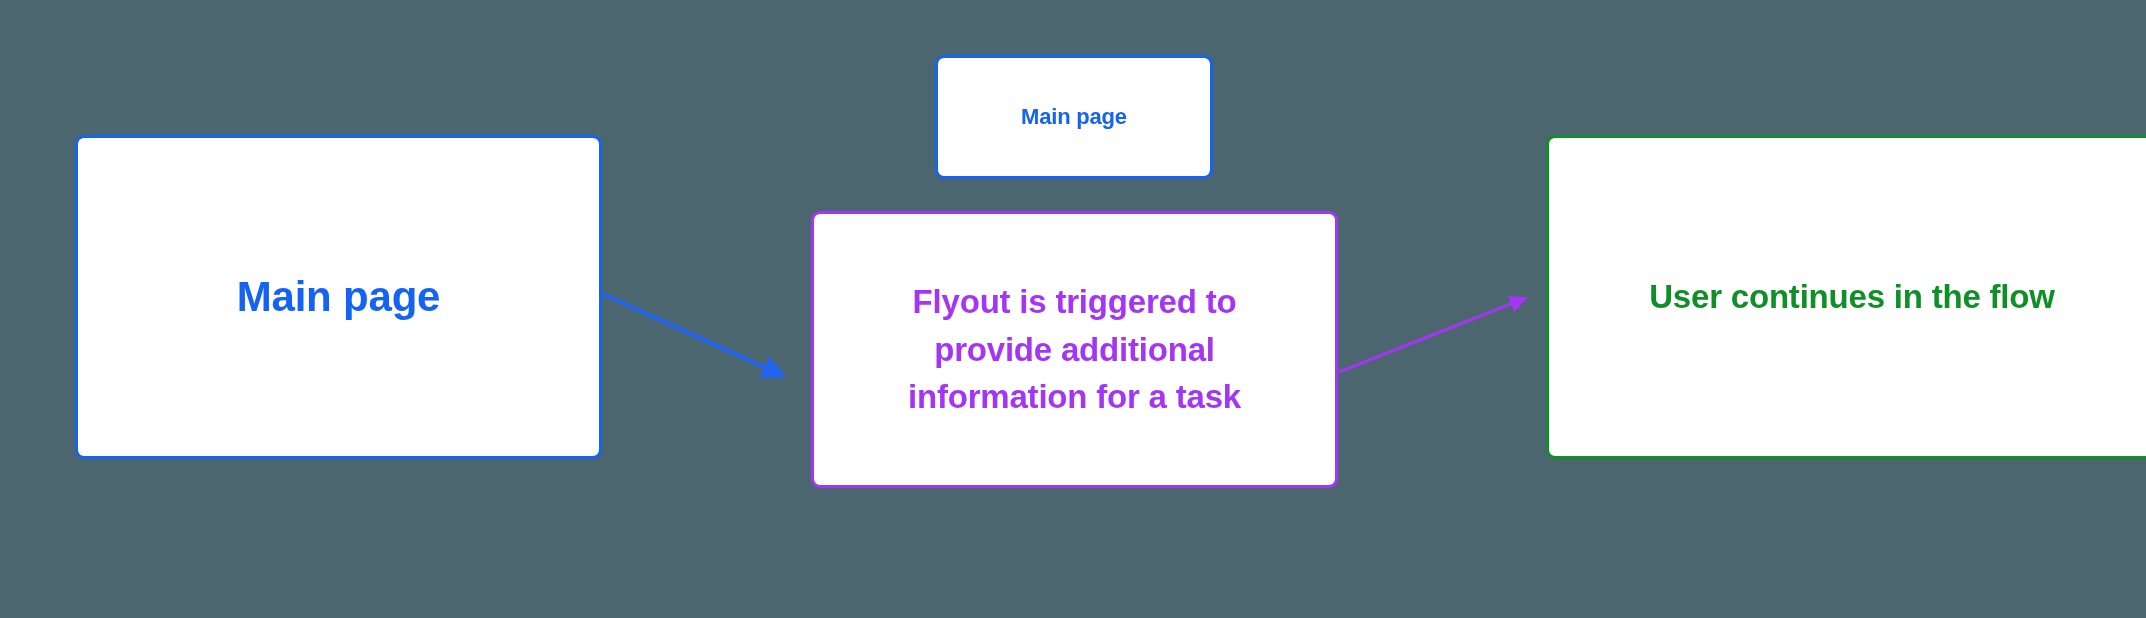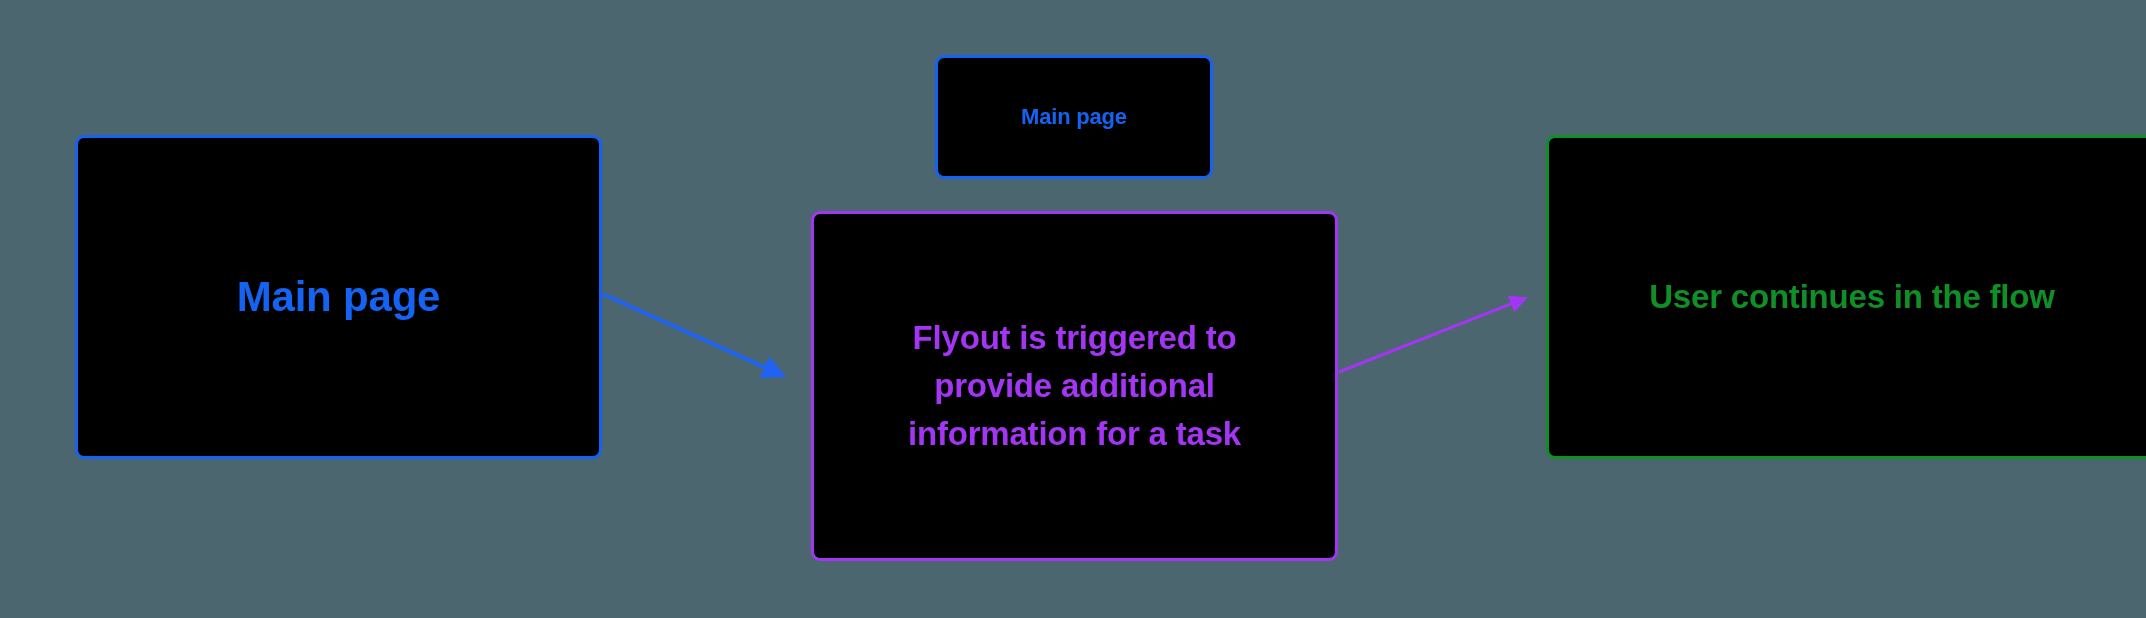--- a/index.html
+++ b/index.html
@@ -14,21 +14,21 @@
     overflow: hidden;
   }
   #canvas {
     position: relative;
     width: 2146px;
     height: 618px;
   }
   .node {
     position: absolute;
     box-sizing: border-box;
-    background: #000000;
+    background: #ffffff;
     border-style: solid;
     border-width: 3px;
     border-radius: 9px;
     display: flex;
     align-items: center;
     justify-content: center;
     text-align: center;
   }
   .node-label {
     font-weight: bold;
@@ -61,21 +61,21 @@
   #node-main-page-small .node-label {
     color: #1463f3;
     font-size: 22px;
   }
 
   
   #node-flyout {
     left: 811px;
     top: 211px;
     width: 527px;
-    height: 350px;
+    height: 277px;
     border-color: #a435f5;
   }
   #node-flyout .node-label {
     color: #a435f5;
     font-size: 33px;
     line-height: 1.45;
   }
 
   
   #node-user-continues {

